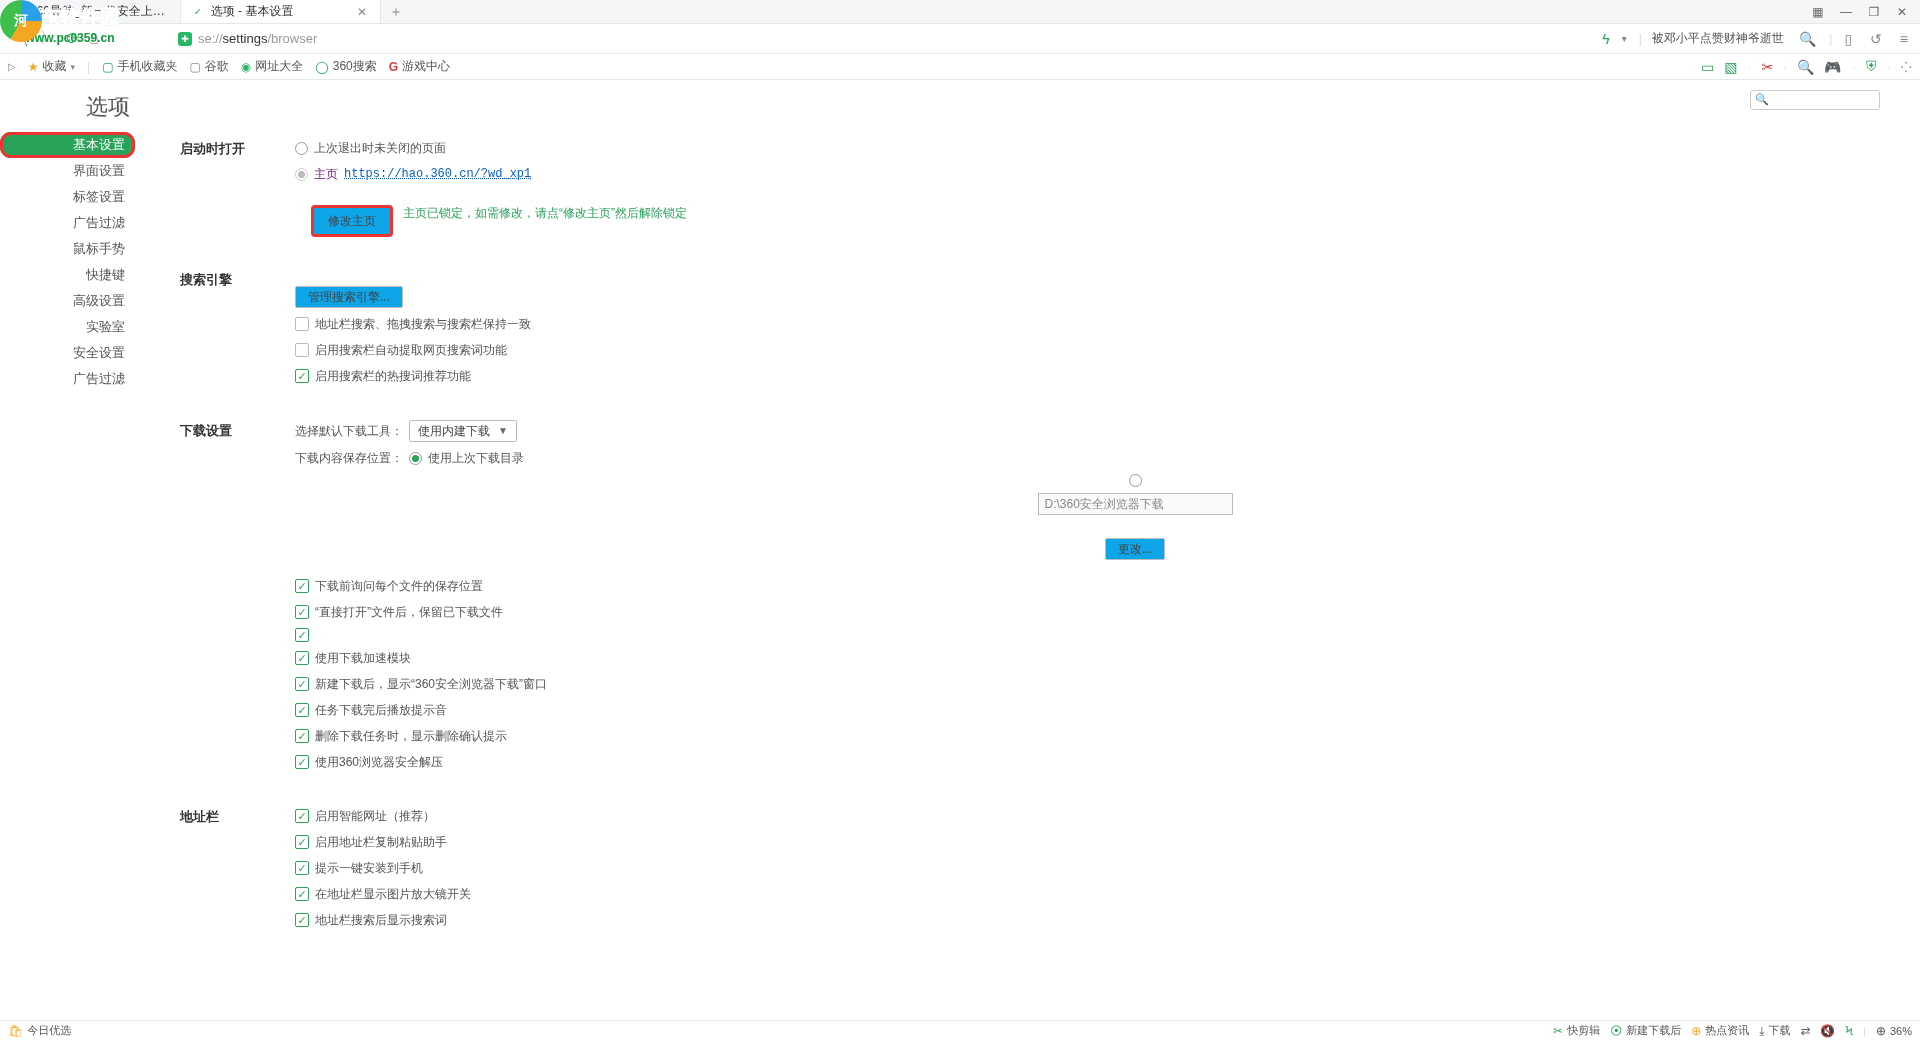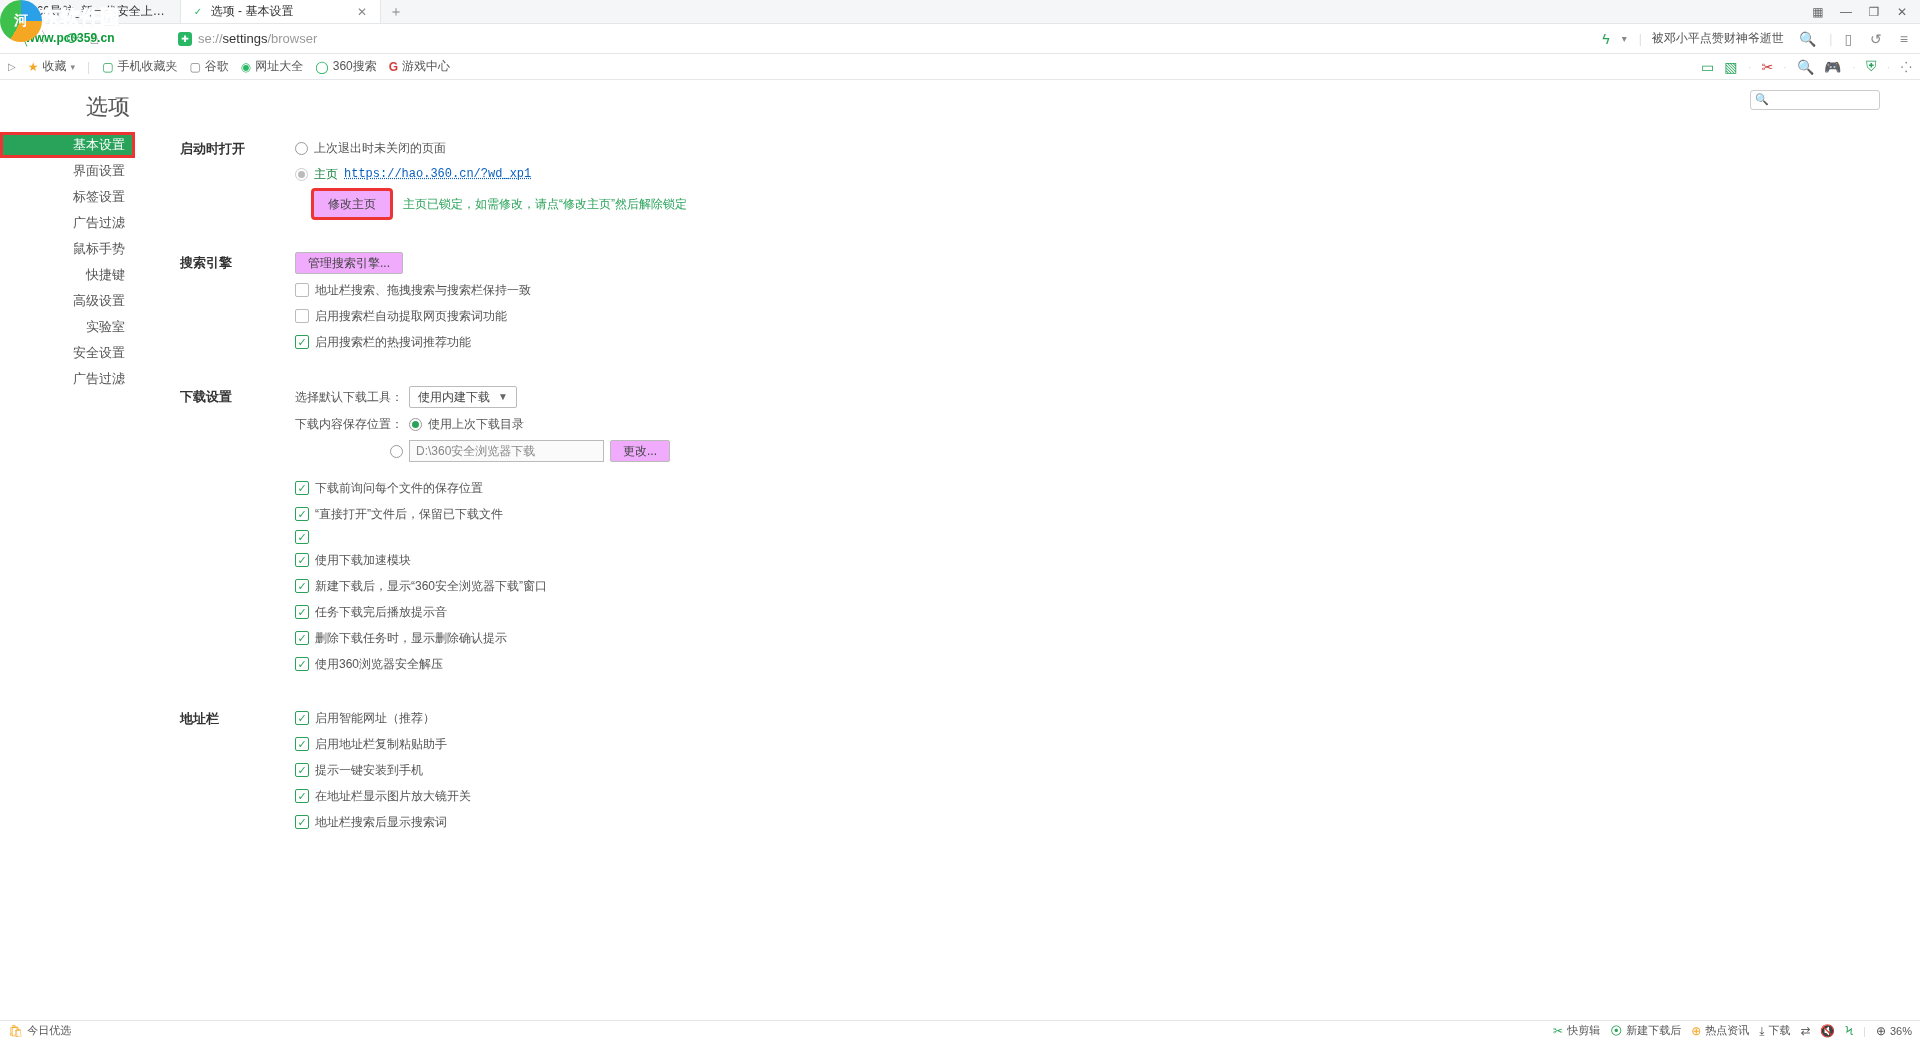--- a/index.html
+++ b/index.html
@@ -57,43 +57,43 @@
   .page { position: relative; height: calc(100vh - 24px - 30px - 26px - 20px); overflow: auto; }
   .page-header { padding: 12px 0 10px 86px; font-size: 22px; color:#555; display:flex; align-items:center; }
   .search-right { position:absolute; right:40px; top: 10px; }
   .search-right input { width: 130px; height: 20px; border:1px solid #ccc; border-radius:3px; padding-left: 20px; font-size:11px; background: #fff;}
   .search-right .mag { position:absolute; left:5px; top:3px; color:#aaa; font-size:11px;}
 
   .content-wrap { display:flex; }
 
   .sidebar { width: 135px; flex-shrink:0; }
   .sidebar .item { text-align:right; padding: 6px 10px 6px 0; font-size: 13px; color:#555; cursor:pointer; height:26px; display:flex;align-items:center;justify-content:flex-end;}
-  .sidebar .item.active { background:#2aa35a; color:#fff; }
+  .sidebar .item.active { background:#2aa35a; color:#fff;border-radius:11px; }
   .sidebar .item.boxed { outline: 3px solid #e33; outline-offset: -3px; }
 
   .settings { flex:1; padding: 6px 40px 40px 45px; }
   .section { display:flex; margin-bottom: 28px; }
   .section .label { width: 115px; flex-shrink:0; font-size:13px; color:#333; font-weight:bold; padding-top:2px;}
   .section .body { flex:1; color:#555; font-size:12px;}
   .row { display:flex; align-items:center; gap:6px; margin-bottom: 6px; line-height: 20px;}
   .radio { width:13px;height:13px;border:1px solid #999;border-radius:50%;display:inline-flex;align-items:center;justify-content:center;flex-shrink:0;cursor:pointer;}
   .radio.checked::after { content:""; width:7px;height:7px;background:#2aa35a;border-radius:50%;}
   .radio.disabled { border-color:#ccc; }
   .radio.disabled.checked::after { background:#bbb; }
-  .disabled-text { color:#15803d; }
+  .disabled-text { color:#701a75; }
   .link { color:#0a60c0; text-decoration:underline dotted;font-family:Liberation Mono, monospace; }
-  .btn { display:inline-flex;align-items:center;justify-content:center;height:22px;padding:0 12px;border:1px solid #bbb;background:#f0abfc;color:#444;cursor:pointer;font-size:12px;border-radius:2px;}
+  .btn { display:inline-flex;align-items:center;justify-content:center;height:22px;padding:0 12px;border:1px solid #bbb;background:#0ea5e9;color:#444;cursor:pointer;font-size:12px;border-radius:2px;margin-top:17px;}
   .btn.boxed { outline: 3px solid #e33; outline-offset: -1px; padding: 2px 14px; height:28px;}
   .hint { color:#2aa35a; }
   .chk { width:14px;height:14px;border:1px solid #2aa35a;border-radius:2px;display:inline-flex;align-items:center;justify-content:center;color:#2aa35a;font-size:11px;flex-shrink:0;cursor:pointer;background:#fff;}
   .chk.off { border-color:#bbb; color:transparent;}
   .select { display:inline-flex;align-items:center;height:22px;padding:0 8px;border:1px solid #bbb;background:#fff;color:#444;cursor:pointer;font-size:12px;gap:8px;border-radius:2px;}
   .select .caret{ font-size:10px; color:#666;}
   .textin { height:22px;border:1px solid #bbb;padding:0 6px;font-size:12px;color:#888;width:195px;background:#fafafa;}
-  .subrow { margin-left: 95px; }
+  .subrow { margin-left: 95px; flex-direction: column; }
 
   
   .status-bar { position:fixed; bottom:0; left:0; right:0; height:20px; background:#fff; border-top:1px solid #e5e6e7; display:flex;align-items:center;font-size:11px;color:#666;padding:0 8px;gap:10px;}
   .status-bar .spacer { flex:1; }
   .status-bar .seg { display:flex;align-items:center;gap:4px; color:#555; cursor:pointer;}
   .status-bar .ic { font-size:12px; }
   .status-bar .green { color:#2aa35a;}
   .status-bar .orange{ color:#f5a623;}
   .status-bar .sep { color:#ddd; }
 </style>

